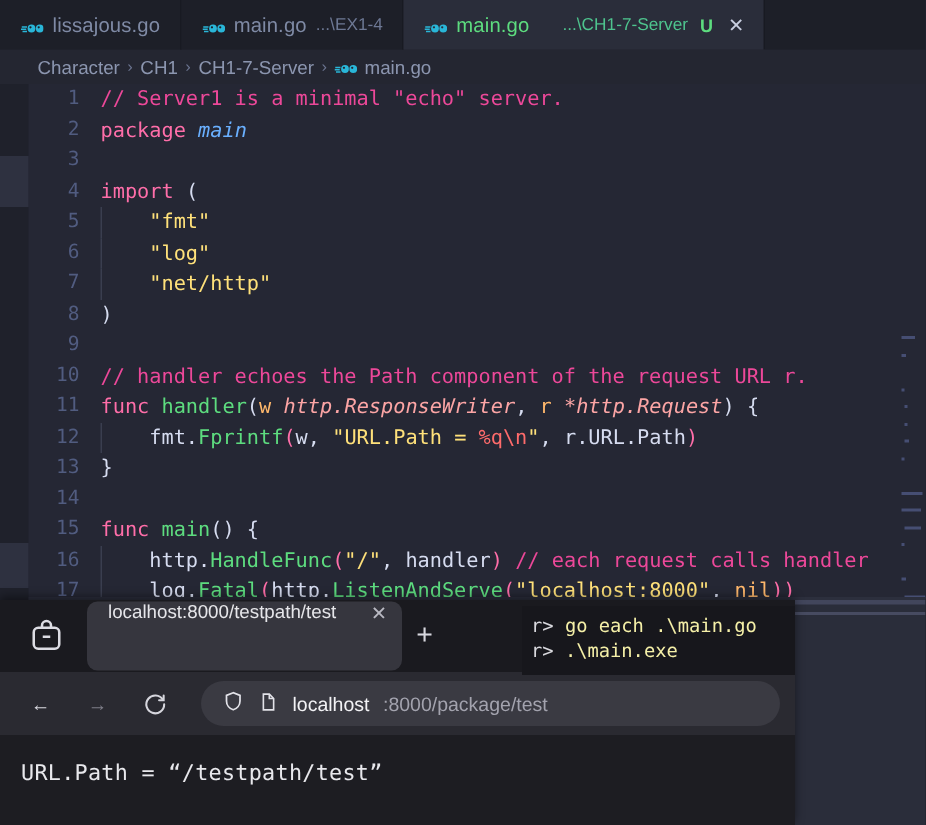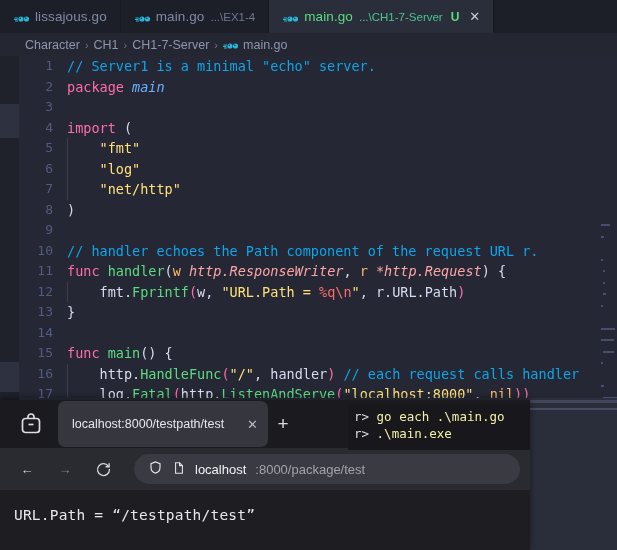--- a/index.html
+++ b/index.html
@@ -29,21 +29,21 @@
     white-space:nowrap;
     position:relative;
     text-align:right;
   }
   .tab.active {
     background:#2a2d3a; color:#5ddc7f;
   }
   .tab .tname { letter-spacing:.1px; }
   .tab.active .tname { color:#5ddc7f; }
   .tab .tpath { font-size:11.5px; color:#6d7894; }
-  .tab.active .tpath { color:#4ec48e; }
+  .tab.active .tpath { color:#4ec48e;margin-left:16px; }
   .tab .ubadge { font-size:12px; color:#5ddc7f; font-weight:bold; margin-left:2px; }
   .tab .tclose { font-size:13px; color:#c8cee0; margin-left:4px; line-height:1; }
   .tabstrip-rest { flex:1; background:#1d1f28; }
 
   .goicon { display:inline-block; width:15px; height:10px; flex:none; }
 
   
   .breadcrumb {
     height:23px; display:flex; align-items:center; gap:5px;
     padding-left:25px; background:#242631;
@@ -67,21 +67,21 @@
   .num {
     width:48px; text-align:right; padding-right:14px;
     color:#515c80; flex:none; font-size:13px;
   }
   .src { flex:1; position:relative; }
   .indent-guide {
     position:absolute; left:0; top:0; bottom:0; width:1px; background:#3a3e4f;
   }
 
   
-  .c  { color:#0ea5e9; }          
+  .c  { color:#ec4899; }          
   .kw { color:#ff6ea9; }          
   .pk { color:#6ab0ff; font-style:italic; }  
   .st { color:#ffe17a; }          
   .fn { color:#5ddc7f; }          
   .id { color:#d6dcf0; }          
   .pm { color:#ffb86c; }          
   .ty { color:#fca5a5; font-style:italic; } 
   .pn { color:#ff6ea9; }          
   .esc{ color:#ff6b6b; }          
   .nil{ color:#ffb86c;margin-top:24px; }
@@ -99,21 +99,21 @@
     box-shadow:0 -2px 6px rgba(0,0,0,.45);
   }
   .br-tabbar {
     height:48px; background:#1a1a1f;
     display:flex; align-items:center; padding-left:18px; gap:0;
     position:relative;
   }
   .profile-icon { width:26px; height:26px; flex:none; margin-right:14px; }
   .br-tab {
     height:46px; min-width:210px; border-radius:7px;
-    background:#36363e; display:flex; align-items:center;
+    background:#36363e; display:flex; 
     padding:0 10px 0 14px; gap:10px;
     font-size:12.5px; color:#e6e6ea;
   }
   .br-tab .bt-title { flex:1; white-space:nowrap; overflow:hidden; }
   .br-tab .bt-close { color:#b9b9c2; font-size:13px; }
   .br-newtab { width:30px; text-align:center; color:#d8d8df; font-size:19px; font-weight:300; }
 
   .br-navbar {
     height:42px; background:#2a2a31; display:flex; align-items:center;
     padding:0 10px; gap:4px;

